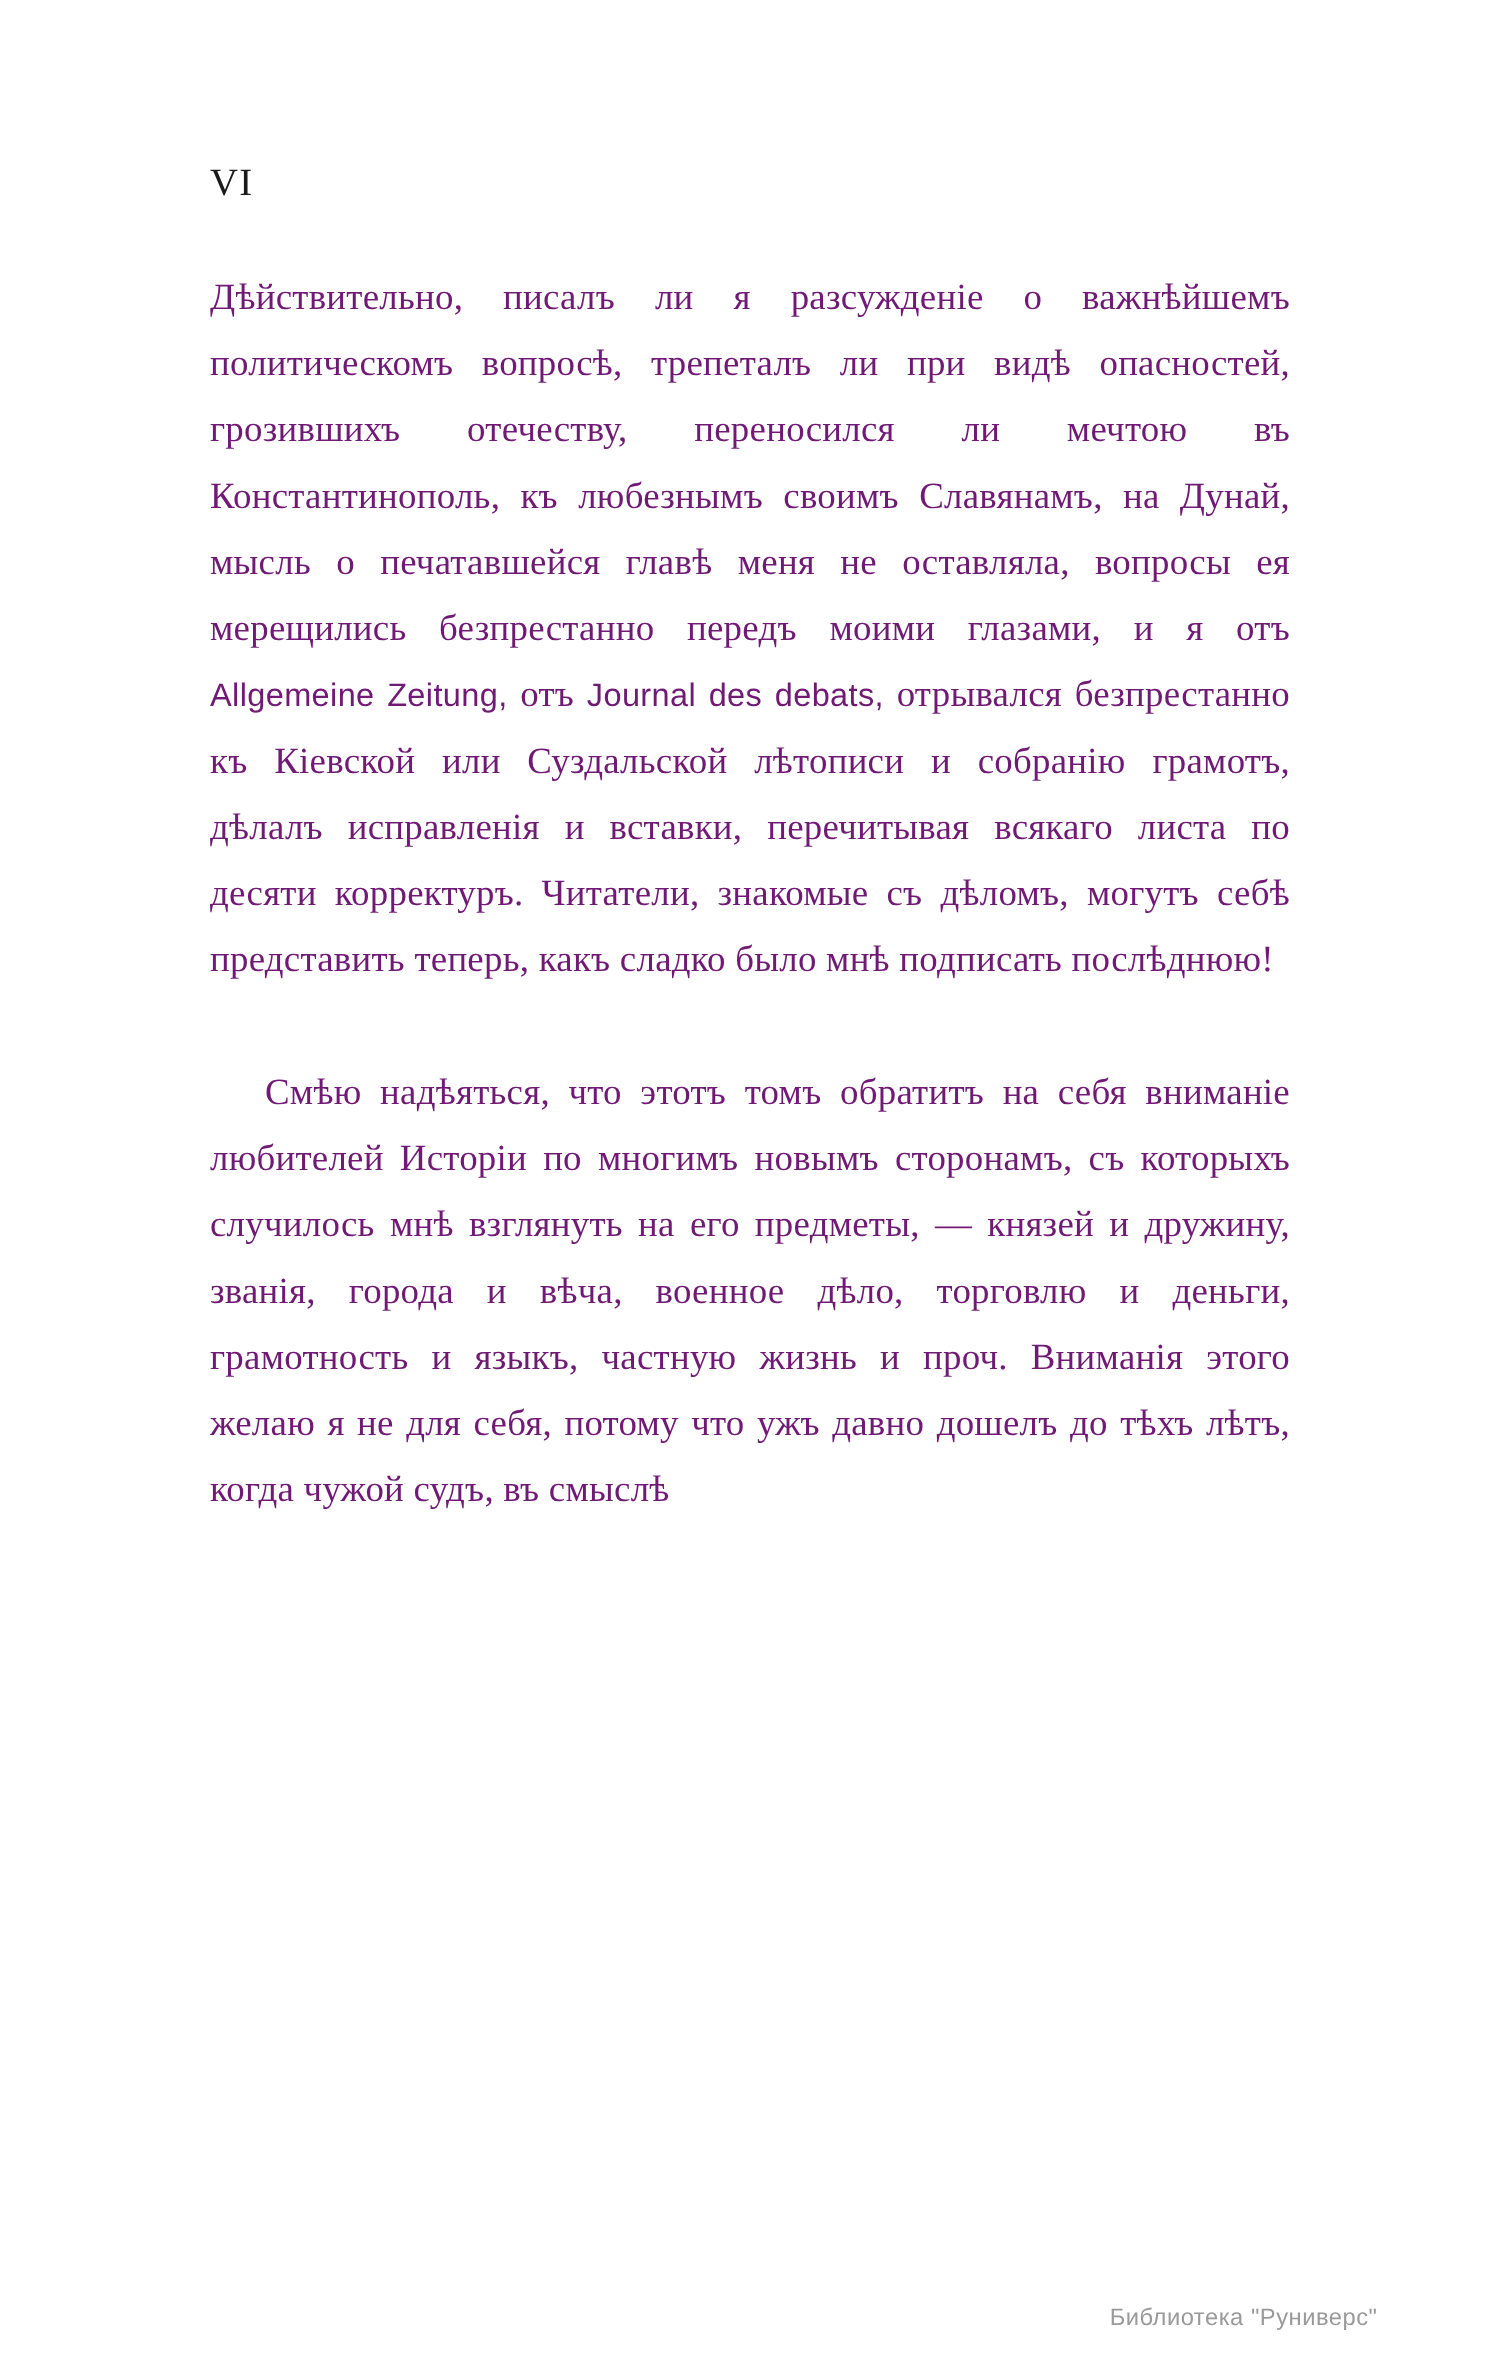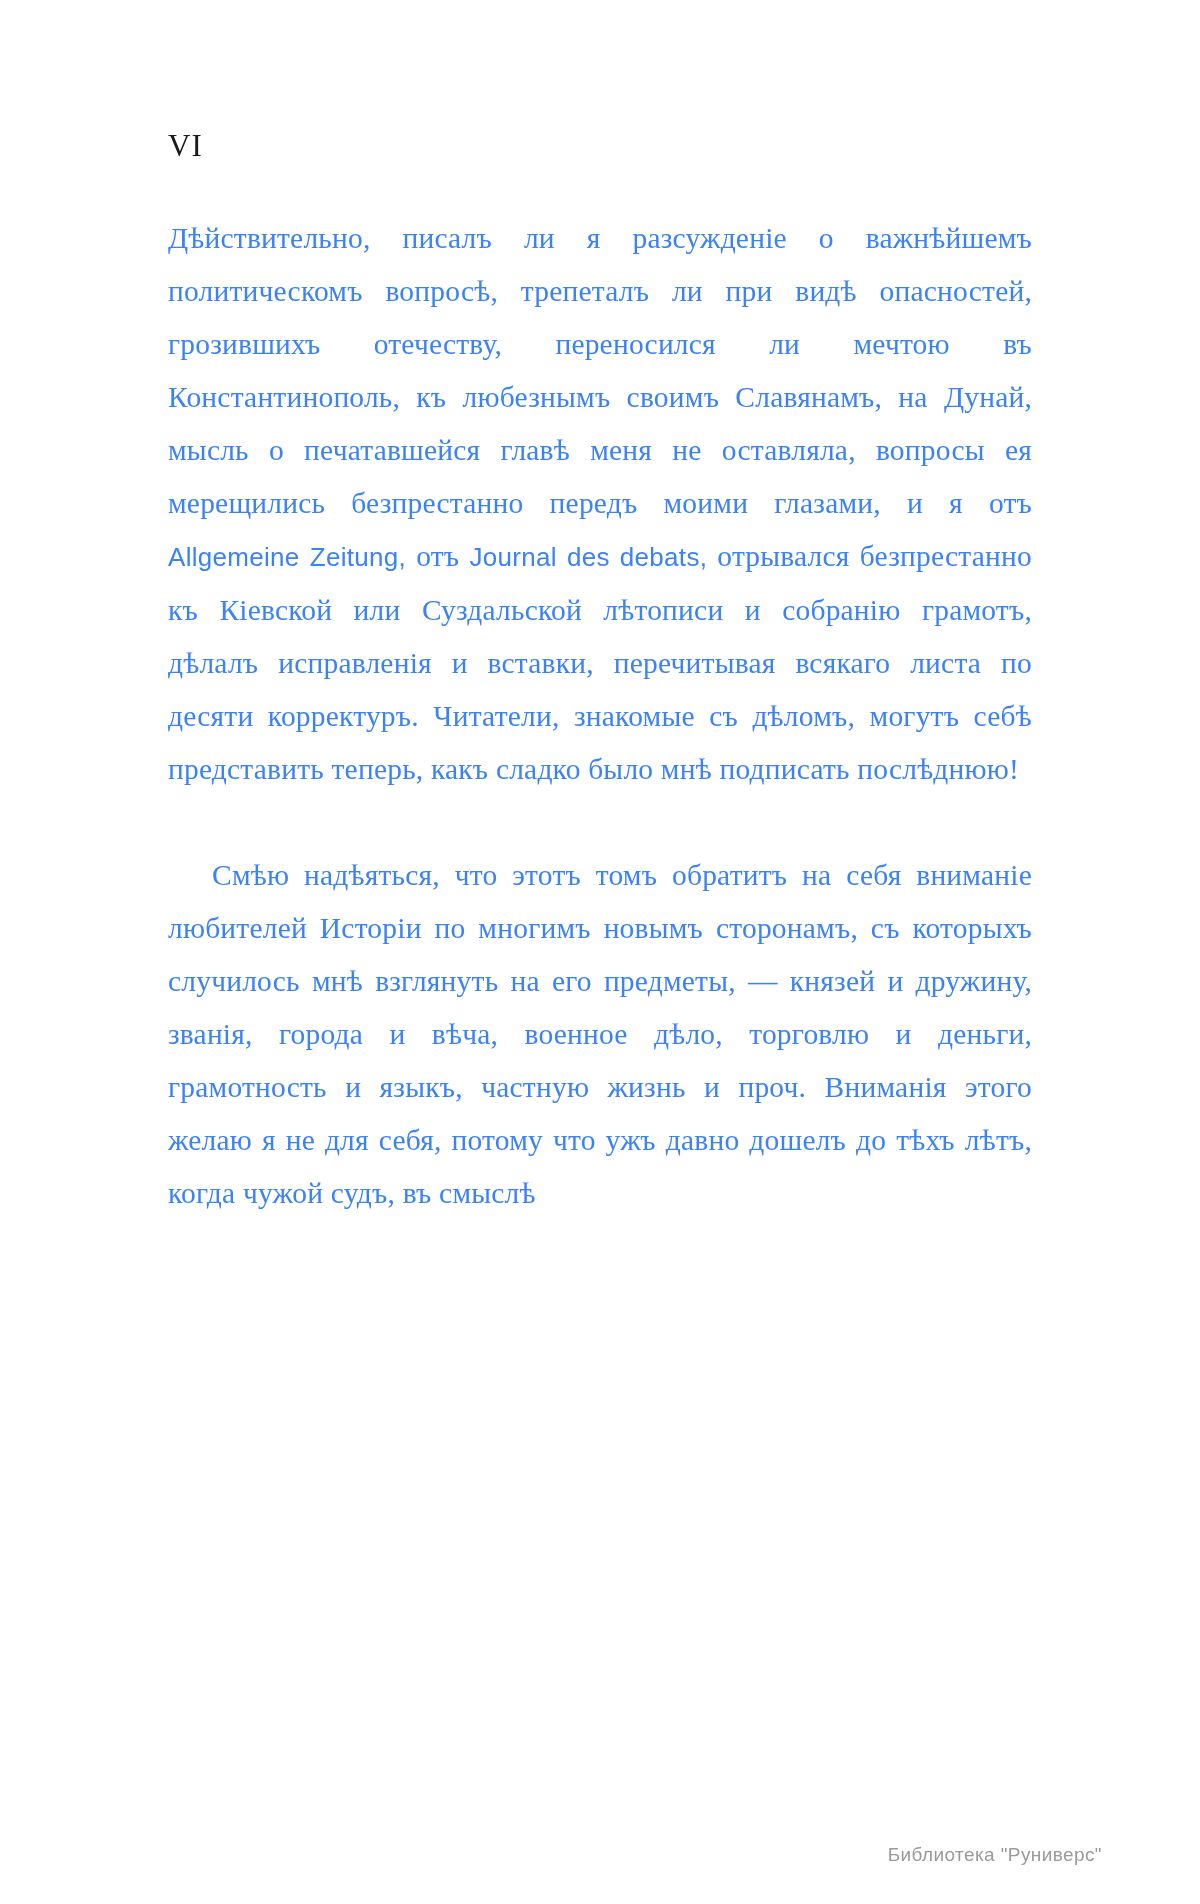--- a/index.html
+++ b/index.html
@@ -29,21 +29,21 @@
     position: absolute;
     left: 168px;
     top: 212px;
     width: 864px;
   }
   .para {
     margin: 0;
     font-size: 29.5px;
     line-height: 53px;
     text-align: justify;
-    color: #3b82f6;
+    color: #701a75;
     letter-spacing: 0.2px;
   }
   .para + .para {
     margin-top: 53px;
   }
   .para.indent {
     text-indent: 44px;
   }
   .latin {
     font-family: "Liberation Sans", sans-serif;

